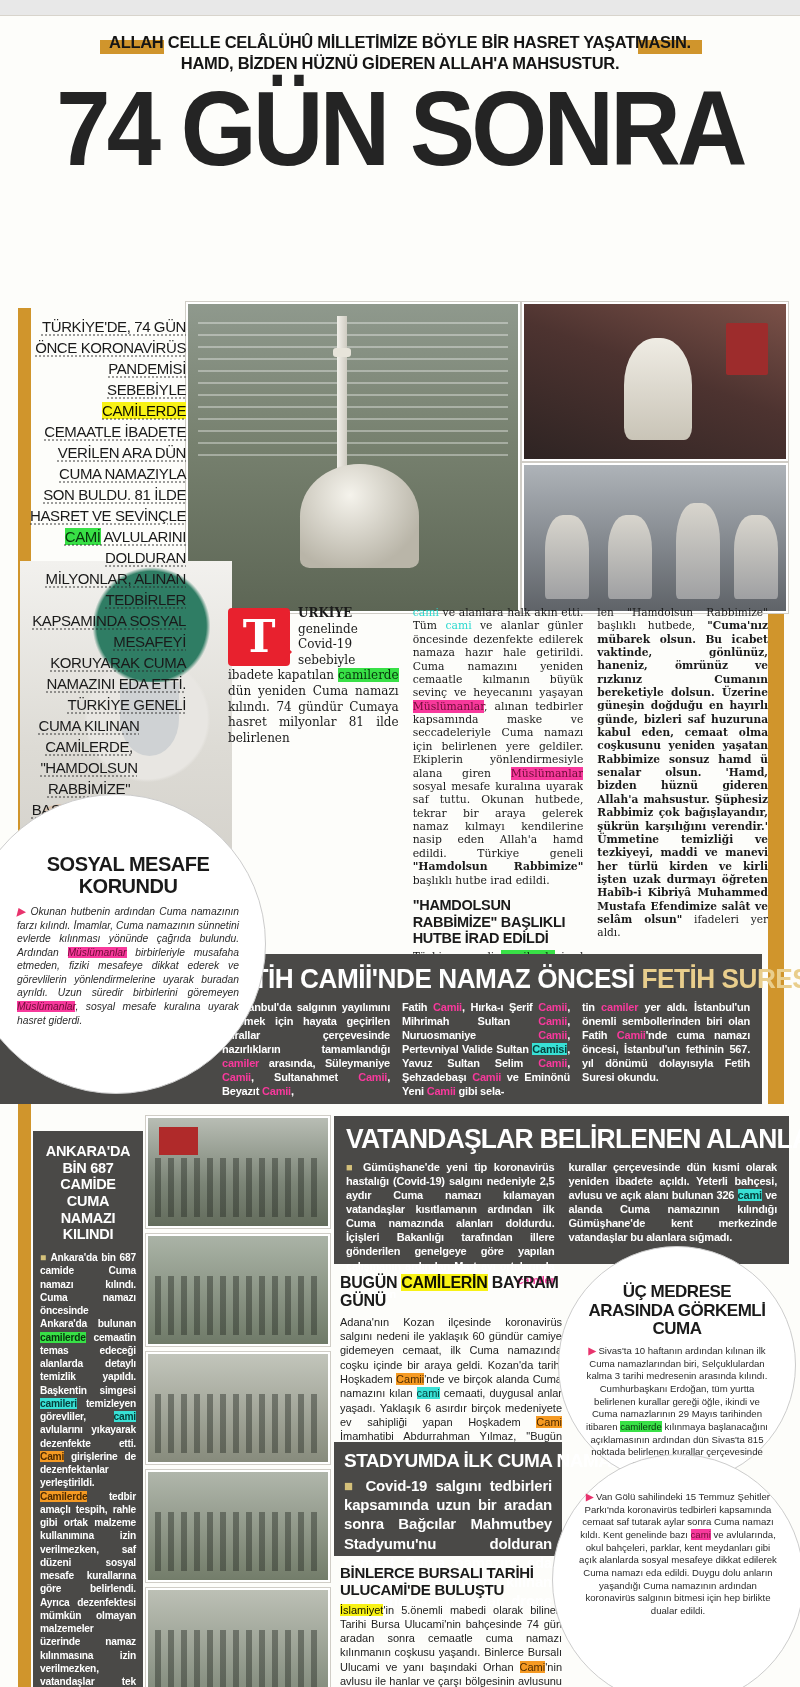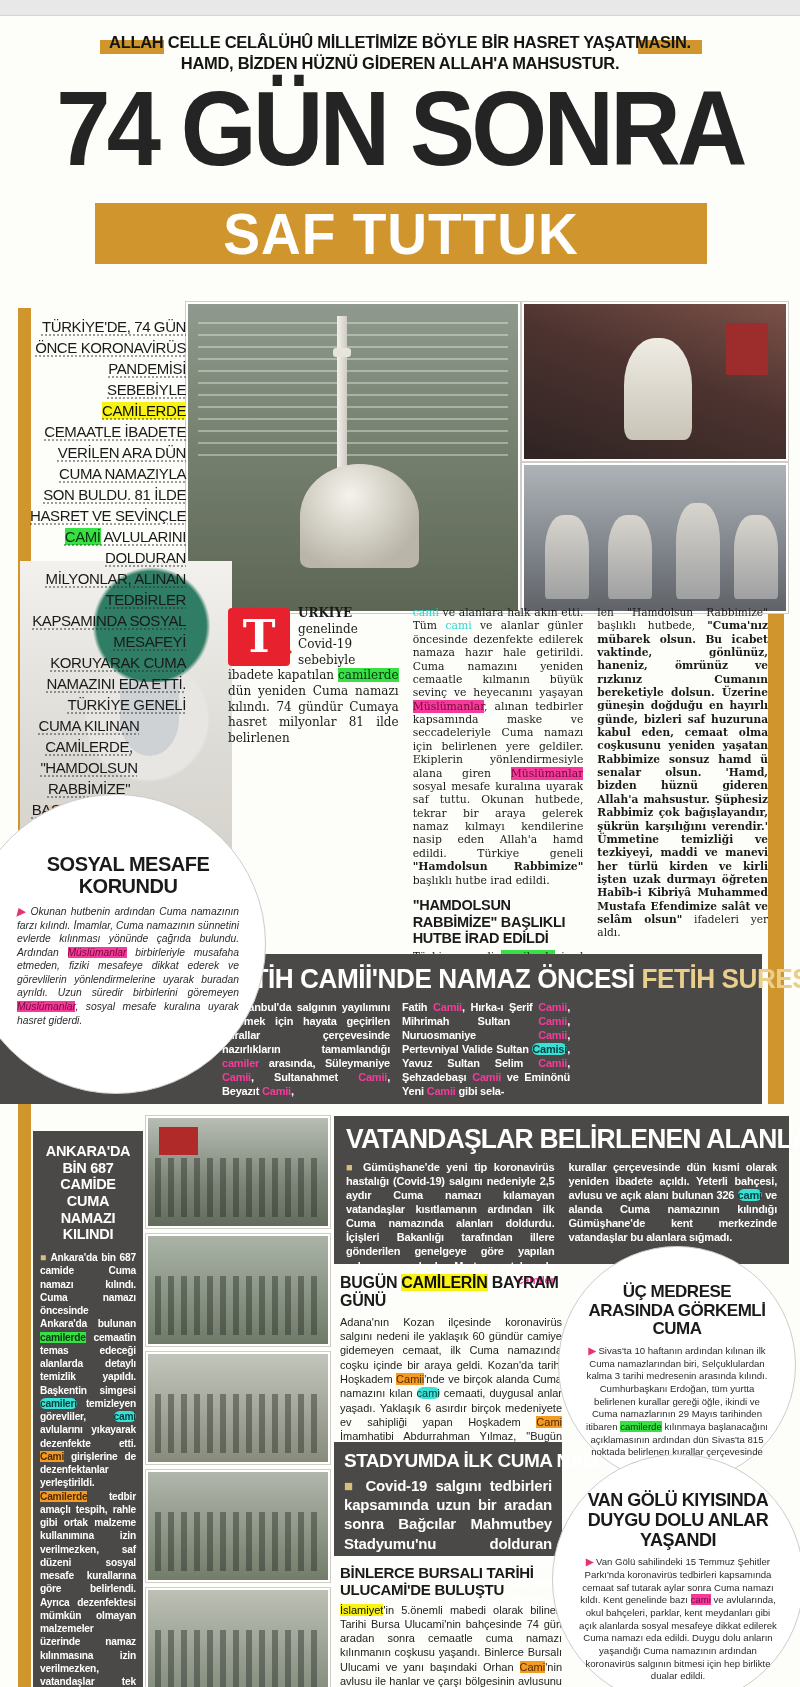--- a/index.html
+++ b/index.html
@@ -101,21 +101,21 @@
   .dropcap{
     float:left;width:62px;height:58px;background:var(--red);margin:2px 8px 2px 0;
     position:relative;border-radius:4px;display:flex;align-items:center;justify-content:center;
   }
   .dropcap b{color:#fff;font-family:"DejaVu Serif",serif;font-size:44px;line-height:1;}
   .dropcap:after{content:"";position:absolute;right:-10px;bottom:6px;border:8px solid transparent;border-left-color:var(--red);}
   .subhead{font-size:14.5px;font-weight:800;letter-spacing:-.3px;line-height:1.15;margin:10px 0 3px;}
   
   .hlY{background:var(--hlY);color:#101000;}
   .hlG{background:var(--hlG);color:#06340B;}
-  .hlC{background:var(--hlC);color:#053E3A;border-radius:6px;}
+  .hlC{background:var(--hlC);color:#053E3A;}
   .hlP{background:var(--hlP);color:#6E0C36;}
   .hlO{background:var(--hlO);color:#4E2B00;}
   .tP{color:var(--hlP);}
   .tC{color:#2BD8CE;}
   .tGold{color:var(--fetihGold);}
   .b{font-weight:700;}
   .bullet{color:#E8336D;font-weight:700;}
   .sq{color:#D4C07A;}
   
   .circle{position:absolute;background:#fff;border-radius:50%;border:1px solid #ccc;z-index:4;
@@ -165,23 +165,20 @@
 
 <div class="page">
 
   <div class="slogan-bar left"></div>
   <div class="slogan-bar right"></div>
   <div class="slogan">
     <div>ALLAH CELLE CELÂLÜHÛ MİLLETİMİZE BÖYLE BİR HASRET YAŞATMASIN.</div>
     <div>HAMD, BİZDEN HÜZNÜ GİDEREN ALLAH'A MAHSUSTUR.</div>
   </div>
   <div class="headline-main">74 GÜN SONRA</div>
-  <div class="headline-band">
-    <span>SAF TUTTUK</span>
-  </div>
 
   <div class="gbar left-top"></div>
   <div class="gbar right"></div>
   <div class="gbar left-bottom"></div>
 
   <div class="photo ph-courtyard">
     <div class="rows"></div>
     <div class="minaret"></div>
     <div class="dome"></div>
   </div>
@@ -220,20 +217,21 @@
     <div class="col col3">
       <p><span>len "Hamdolsun Rabbimize" başlıklı hutbede, </span><span class="b">"Cuma'nız mübarek olsun. Bu icabet vaktinde, gönlünüz, haneniz, ömrünüz ve rızkınız Cumanın bereketiyle dolsun. Üzerine güneşin doğduğu en hayırlı günde, bizleri saf huzuruna kabul eden, cemaat olma coşkusunu yeniden yaşatan Rabbimize sonsuz hamd ü senalar olsun. 'Hamd, bizden hüznü gideren Allah'a mahsustur. Şüphesiz Rabbimiz çok bağışlayandır, şükrün karşılığını verendir.' Ümmetine temizliği ve tezkiyeyi, maddi ve manevi her türlü kirden ve kirli işten uzak durmayı öğreten Habîb-i Kibriyâ Muhammed Mustafa Efendimize salât ve selâm olsun"</span><span> ifadeleri yer aldı.</span></p>
     </div>
   </div>
 
   <div class="fatih">
     <h2><span>FATİH CAMİİ'NDE NAMAZ ÖNCESİ </span><span class="tGold">FETİH SURESİ</span></h2>
     <div class="cols">
       <p><span class="sq">■ </span><span>İstanbul'da salgının yayılımını önlemek için hayata geçirilen kurallar çerçevesinde hazırlıkların tamamlandığı </span><span class="tP">camiler</span><span> arasında, Süleymaniye </span><span class="tP">Camii</span><span>, Sultanahmet </span><span class="tP">Camii</span><span>, Beyazıt </span><span class="tP">Camii</span><span>,</span></p>
       <p><span>Fatih </span><span class="tP">Camii</span><span>, Hırka-ı Şerif </span><span class="tP">Camii</span><span>, Mihrimah Sultan </span><span class="tP">Camii</span><span>, Nuruosmaniye </span><span class="tP">Camii</span><span>, Pertevniyal Valide Sultan </span><span class="hlC">Camisi</span><span>, Yavuz Sultan Selim </span><span class="tP">Camii</span><span>, Şehzadebaşı </span><span class="tP">Camii</span><span> ve Eminönü Yeni </span><span class="tP">Camii</span><span> gibi sela-</span></p>
+      <p><span>tin </span><span class="tP">camiler</span><span> yer aldı. İstanbul'un önemli sembollerinden biri olan Fatih </span><span class="tP">Camii</span><span>'nde cuma namazı öncesi, İstanbul'un fethinin 567. yıl dönümü dolayısıyla Fetih Suresi okundu.</span></p>
     </div>
   </div>
 
   <div class="circle sosyal">
     <h3>SOSYAL MESAFE KORUNDU</h3>
     <div class="body"><span class="bullet">▶ </span><span>Okunan hutbenin ardından Cuma namazının farzı kılındı. İmamlar, Cuma namazının sünnetini evlerde kılınması yönünde çağrıda bulundu. Ardından </span><span class="hlP">Müslümanlar</span><span> birbirleriyle musafaha etmeden, fiziki mesafeye dikkat ederek ve görevlilerin yönlendirmelerine uyarak buradan ayrıldı. Uzun süredir birbirlerini göremeyen </span><span class="hlP">Müslümanlar</span><span>, sosyal mesafe kuralına uyarak hasret giderdi.</span></div>
   </div>
 
   <div class="ankara">
     <h3>ANKARA'DA BİN 687 CAMİDE CUMA NAMAZI KILINDI</h3>
@@ -274,21 +272,20 @@
     <h3>ÜÇ MEDRESE ARASINDA GÖRKEMLİ CUMA</h3>
     <div class="body"><span class="bullet">▶ </span><span>Sivas'ta 10 haftanın ardından kılınan ilk Cuma namazlarından biri, Selçuklulardan kalma 3 tarihi medresenin arasında kılındı. Cumhurbaşkanı Erdoğan, tüm yurtta belirlenen kurallar gereği öğle, ikindi ve Cuma namazlarının 29 Mayıs tarihinden itibaren </span><span class="hlG">camilerde</span><span> kılınmaya başlanacağını açıklamasının ardından dün Sivas'ta 815 noktada belirlenen kurallar çerçevesinde Cuma namazı kılındı.</span></div>
   </div>
 
   <div class="stadyum">
     <h3>STADYUMDA İLK CUMA NAMAZI</h3>
     <p><span class="sq">■ </span><span>Covid-19 salgını tedbirleri kapsamında uzun bir aradan sonra Bağcılar Mahmutbey Stadyumu'nu dolduran cemaat Cuma namazını eda etti. Dev stadyumda kılınan cuma namazı havadan drone ile de görüntülendi.</span></p>
   </div>
 
   <div class="circle vangolu">
-    <h3>VAN GÖLÜ KIYISINDA DUYGU DOLU ANLAR YAŞANDI</h3>
     <div class="body"><span class="bullet">▶ </span><span>Van Gölü sahilindeki 15 Temmuz Şehitler Parkı'nda koronavirüs tedbirleri kapsamında cemaat saf tutarak aylar sonra Cuma namazı kıldı. Kent genelinde bazı </span><span class="hlP">cami</span><span> ve avlularında, okul bahçeleri, parklar, kent meydanları gibi açık alanlarda sosyal mesafeye dikkat edilerek Cuma namazı eda edildi. Duygu dolu anların yaşandığı Cuma namazının ardından koronavirüs salgının bitmesi için hep birlikte dualar edildi.</span></div>
   </div>
 
   <div class="bursa">
     <h3>BİNLERCE BURSALI TARİHİ ULUCAMİ'DE BULUŞTU</h3>
     <p><span class="hlY">İslamiyet</span><span>'in 5.önemli mabedi olarak bilinen Tarihi Bursa Ulucami'nin bahçesinde 74 gün aradan sonra cemaatle cuma namazı kılınmanın coşkusu yaşandı. Binlerce Bursalı Ulucami ve yanı başındaki Orhan </span><span class="hlO">Cami</span><span>'nin avlusu ile hanlar ve çarşı bölgesinin avlusunu doldurdu. O anlar ise havadan görüntülendi.</span></p>
   </div>
 
 </div>
 

